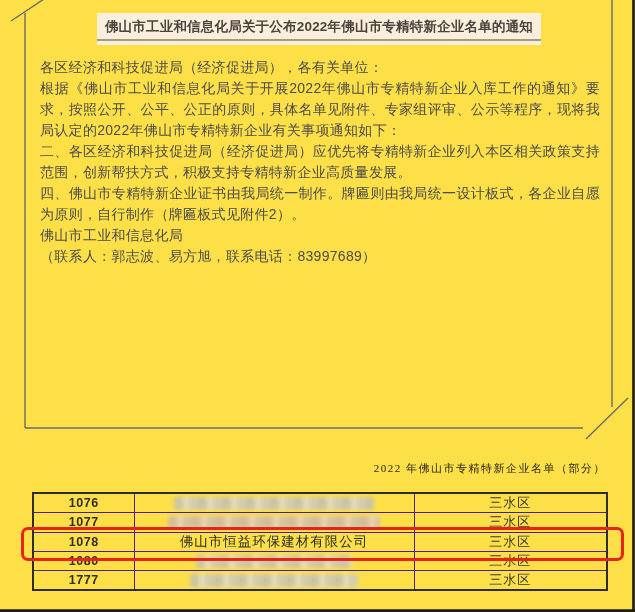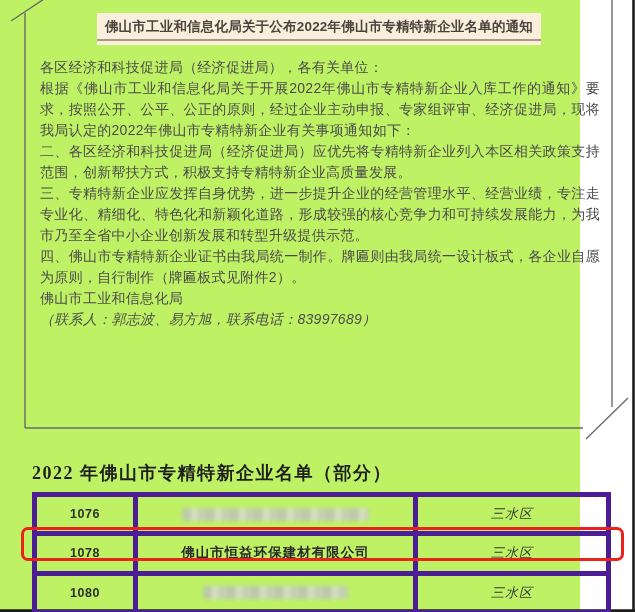--- a/index.html
+++ b/index.html
@@ -1,18 +1,18 @@
 <!DOCTYPE html>
 <html><head>
 <meta charset="utf-8">
 <style>
   html,body{margin:0;padding:0;background:#ffffff;}
   body{width:635px;height:612px;overflow:hidden;position:relative;
        font-family:"Liberation Sans","DejaVu Sans",sans-serif;}
-  .stage{position:absolute;inset:0;width:580px;height:612px;background:#bef264;}
+  .stage{position:absolute;inset:0;width:635px;height:612px;background:#fde047;}
 
   
   .edges{position:absolute;left:0;top:0;z-index:1;}
   .pageline{stroke:#6b6b6b;stroke-width:1.4;}
   .photoline{stroke:#1c1c1c;stroke-width:2.6;}
 
   
   .title-band{position:absolute;left:97px;top:13px;width:444px;z-index:2;
               background:#faeedd;padding-bottom:4px;}
   .title-text{display:block;text-align:center;font-weight:bold;font-size:13.5px;
@@ -20,36 +20,36 @@
               border-bottom:2px solid #a69881;letter-spacing:.2px;}
 
   
   .doc-body{position:absolute;left:40px;top:57px;width:560px;z-index:2;
             font-size:14px;color:#4b4b4b;letter-spacing:.3px;}
   .doc-body p{margin:0;line-height:21px;text-align:justify;}
   .blue{color:#1f6ed4;font-weight:bold;}
   .sig{text-align:center;}
   .issuer{padding-right:62px;}
   .date{padding-right:72px;}
-  .contact{text-align:left !important;font-style:italic;}
+  .contact{text-align:left !important;}
 
   
   .att-title{position:absolute;left:32px;top:461px;width:574px;z-index:2;
-             text-align:left;font-family:"Liberation Serif","DejaVu Serif",serif;
-             font-size:18px;color:#1f1f1f;letter-spacing:1.5px;font-weight:700;}
+             text-align:right;font-family:"Liberation Serif","DejaVu Serif",serif;
+             font-size:11px;color:#1f1f1f;letter-spacing:1.5px;font-weight:400;}
 
   .company-table{position:absolute;left:32px;top:492px;width:574px;z-index:2;
                  border-collapse:collapse;table-layout:fixed;
                  border:2px solid #2d2d2d;}
-  .company-table td{border:5px solid #4c1d95;height:18.3px;padding:8px;
+  .company-table td{border:1px solid #4c1d95;height:18.3px;padding:0;
                     text-align:center;vertical-align:middle;overflow:hidden;}
   .col-no{font-size:12.5px;font-weight:bold;color:#2e2e2e;letter-spacing:.5px;}
   .col-company{font-size:13.5px;color:#2a2a2a;}
-  .col-company.clear{font-weight:700;letter-spacing:1px;}
-  .col-district{font-size:13px;color:#333;letter-spacing:1px;font-style:italic;}
+  .col-company.clear{font-weight:400;letter-spacing:1px;}
+  .col-district{font-size:13px;color:#333;letter-spacing:1px;}
 
   
   .redacted{height:13px;border-radius:2px;filter:blur(2.3px);opacity:.8;margin:0 auto;
             background:repeating-linear-gradient(90deg,#bdbdbd 0 9px,#dedede 9px 15px,#c7c7c7 15px 24px);}
   .redacted.pink{background:repeating-linear-gradient(90deg,#c9b3b1 0 9px,#e4d2cf 9px 15px,#c9bdbd 15px 24px);}
   .r0{width:72%;}
   .r1{width:76%;}
   .r3{width:66%;}
   .r4{width:56%;}
   .r5{width:60%;}
@@ -73,41 +73,47 @@
     <line class="photoline" x1="633.5" y1="0" x2="633.5" y2="612"></line>
     <line class="photoline" x1="0" y1="610.6" x2="635" y2="610.6"></line>
   </svg>
 
   <div class="title-band">
     <span class="title-text">佛山市工业和信息化局关于公布2022年佛山市专精特新企业名单的通知</span>
   </div>
 
   <div class="doc-body">
     <p>各区经济和科技促进局（经济促进局），各有关单位：</p>
-    <p>根据《佛山市工业和信息化局关于开展2022年佛山市专精特新企业入库工作的通知》要求，按照公开、公平、公正的原则，经过企业主动申报、专家组评审、经济促进局，现将我局认定的2022年佛山市专精特新企业有关事项通知如下：</p>
+    <p>根据《佛山市工业和信息化局关于开展2022年佛山市专精特新企业入库工作的通知》要求，按照公开、公平、公正的原则，具体名单见附件、专家组评审、公示等程序，现将我局认定的2022年佛山市专精特新企业有关事项通知如下：</p>
     <p>二、各区经济和科技促进局（经济促进局）应优先将专精特新企业列入本区相关政策支持范围，创新帮扶方式，积极支持专精特新企业高质量发展。</p>
-    <p>三、专精特新企业应发挥自身优势，进一步提升企业的经营管理水平、经营业绩，专注走专业化、精细化、特色化和新颖化道路，形成较强的核心竞争力和可持续发展能力，为我市乃至全省中小企业创新发展和转型升级提供示范。</p>
     <p>四、佛山市专精特新企业证书由我局统一制作。牌匾则由我局统一设计板式，各企业自愿为原则，自行制作（牌匾板式见附件2）。</p>
     <p class="sig issuer">佛山市工业和信息化局</p>
     <p class="contact">（联系人：郭志波、易方旭，联系电话：83997689）</p>
   </div>
 
   <div class="att-title">2022 年佛山市专精特新企业名单（部分）</div>
 
   <table class="company-table">
     <colgroup>
       <col style="width:101px">
       <col style="width:280px">
       <col style="width:193px">
     </colgroup>
     <tbody id="table-body">
         <tr>
           <td class="col-no">1076</td>
           <td class="col-company">
             <div class="redacted r0"></div>
+          </td>
+          <td class="col-district">三水区</td>
+        </tr>
+        <tr>
+          <td class="col-no">1077</td>
+          <td class="col-company">
+            <div class="redacted r1 pink"></div>
           </td>
           <td class="col-district">三水区</td>
         </tr>
         <tr>
           <td class="col-no">1078</td>
           <td class="col-company clear">佛山市恒益环保建材有限公司</td>
           <td class="col-district">三水区</td>
         </tr>
         <tr>
           <td class="col-no">1080</td>

